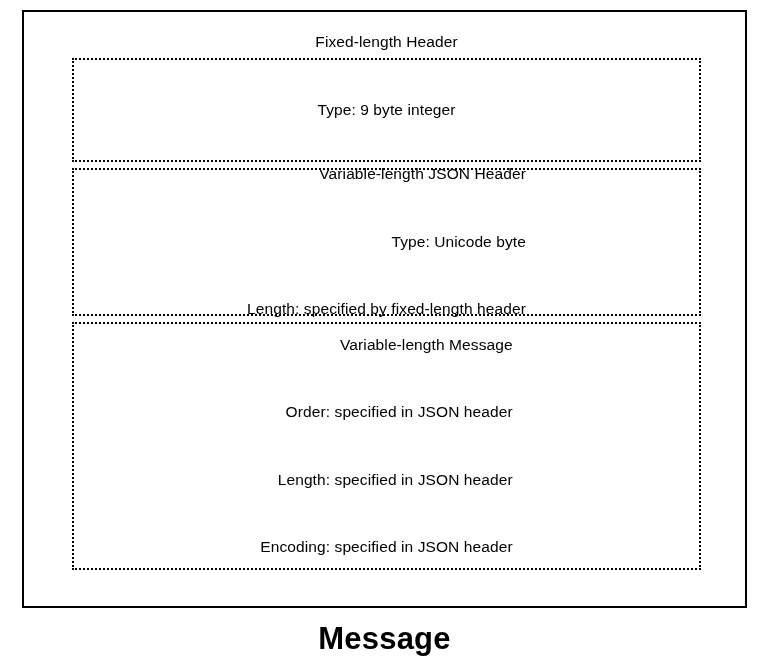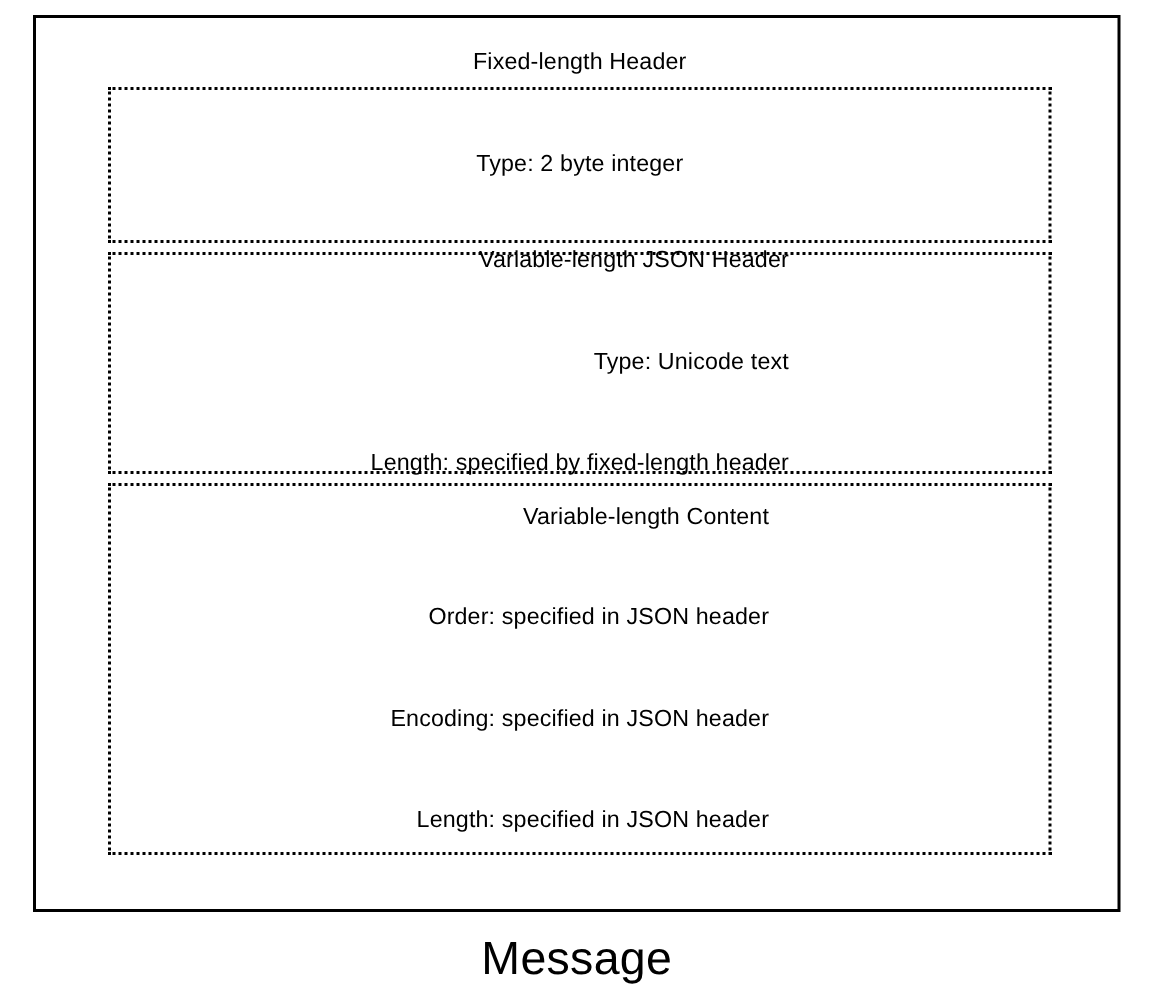--- a/index.html
+++ b/index.html
@@ -79,56 +79,56 @@
   }
 
   
   .message-caption {
     position: absolute;
     left: 0;
     top: 618px;
     width: 769px;
     text-align: center;
     font-size: 31px;
-    font-weight: normal;
+    font-weight: bold;
     line-height: 42px;
     letter-spacing: 0.2px;
   }
 </style>
 </head>
 <body>
 
 <div class="canvas">
 
   <div class="message-frame">
 
     <div class="segment-stack">
 
       <div class="segment segment-fixed">
         <div class="segment-text">
           <span class="segment-line">Fixed-length Header</span>
-          <span class="segment-line">Type: 2 byte integer</span>
+          <span class="segment-line">Type: 9 byte integer</span>
           <span class="segment-line">Byte Order: network (big-endian)</span>
         </div>
       </div>
 
       <div class="segment segment-json">
         <div class="segment-text">
           <span class="segment-line">Variable-length JSON Header</span>
-          <span class="segment-line">Type: Unicode text</span>
+          <span class="segment-line">Type: Unicode byte</span>
           <span class="segment-line">Length: specified by fixed-length header</span>
         </div>
       </div>
 
       <div class="segment segment-content">
         <div class="segment-text">
-          <span class="segment-line">Variable-length Content</span>
+          <span class="segment-line">Variable-length Message</span>
           <span class="segment-line">Order: specified in JSON header</span>
+          <span class="segment-line">Length: specified in JSON header</span>
           <span class="segment-line">Encoding: specified in JSON header</span>
-          <span class="segment-line">Length: specified in JSON header</span>
         </div>
       </div>
 
     </div>
   </div>
 
   <div class="message-caption">Message</div>
 
 </div>
 

